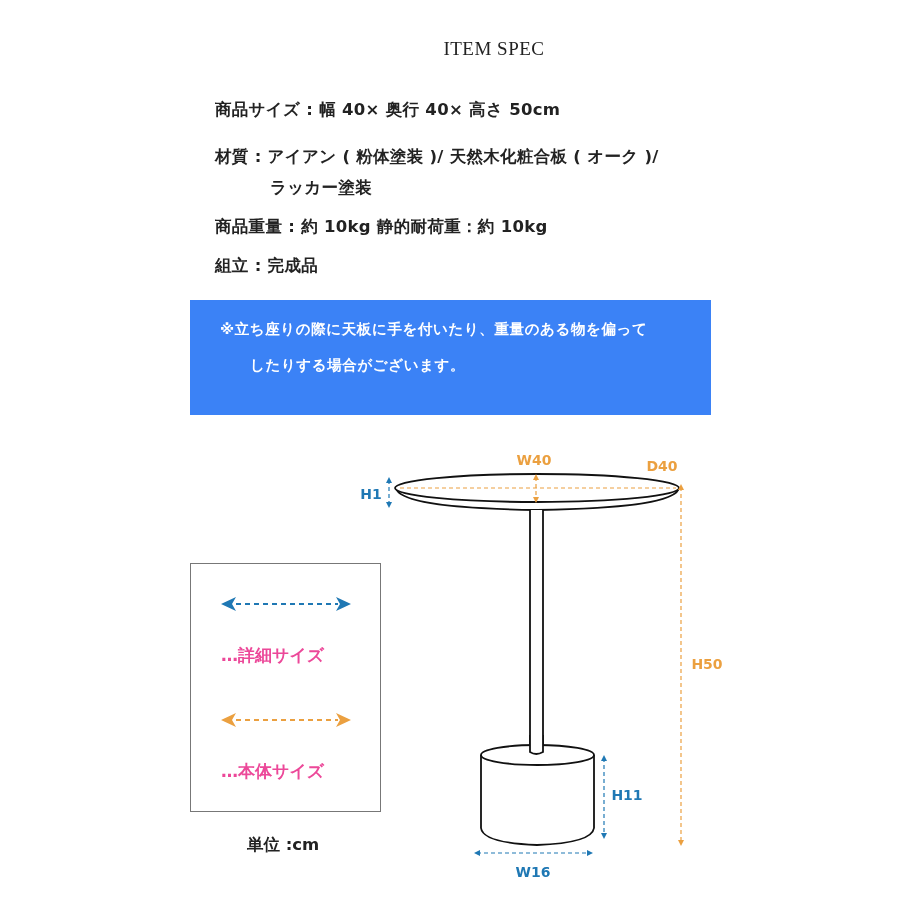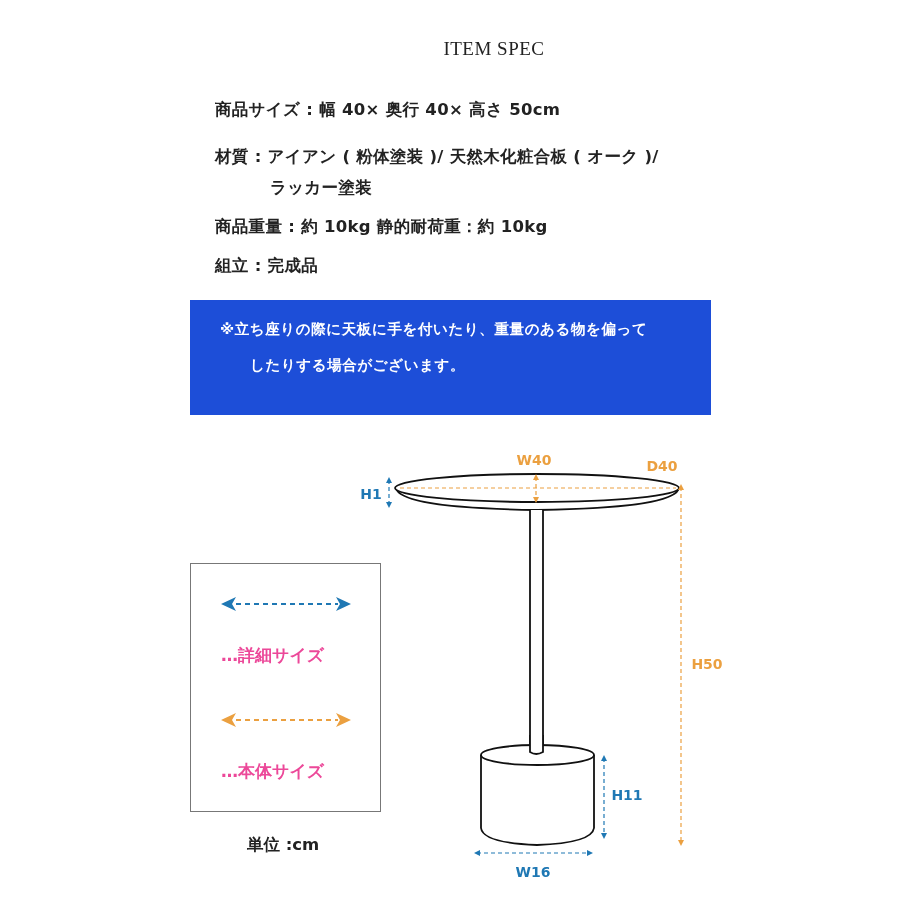--- a/index.html
+++ b/index.html
@@ -2,21 +2,21 @@
 <html><head>
   <meta charset="utf-8">
   <style>
     html, body { margin: 0; padding: 0; background: #ffffff; }
     body { width: 900px; height: 900px; position: relative; overflow: hidden;
            font-family: "DejaVu Sans", "Liberation Sans", sans-serif; color: #1a1a1a; }
     .title { position: absolute; left: 0; width: 900px; top: 38px; text-align: center;
              font-family: "Liberation Serif", "DejaVu Serif", serif; font-size: 19px; letter-spacing: 0.5px; color: #222; padding-left: 44px; }
     .spec-line { position: absolute; left: 215px; font-size: 16.5px; font-weight: bold; color: #222; white-space: nowrap; letter-spacing: 0.3px; }
     .spec-line.indent { left: 270px; }
-    .notice { position: absolute; left: 190px; top: 300px; width: 521px; height: 115px; background: #1d4ed8; }
+    .notice { position: absolute; left: 190px; top: 300px; width: 521px; height: 115px; background: #3b82f6; }
     .notice-line { position: absolute; left: 30px; font-size: 14.5px; font-weight: bold; color: #fff; white-space: nowrap; letter-spacing: 0.6px; }
     .legend { position: absolute; left: 190px; top: 563px; width: 191px; height: 249px; border: 1px solid #777; box-sizing: border-box; }
     .legend-label { position: absolute; left: 30px; font-size: 17px; font-weight: bold; color: #ec4899; white-space: nowrap; }
     .unit { position: absolute; left: 247px; top: 834px; font-size: 16.5px; font-weight: bold; color: #222; }
     .diagram { position: absolute; left: 0; top: 0; width: 900px; height: 900px; }
     .dim-label { font-family: "DejaVu Sans", "Liberation Sans", sans-serif; font-weight: bold; font-size: 14px; }
   </style>
 </head>
 <body>
 

